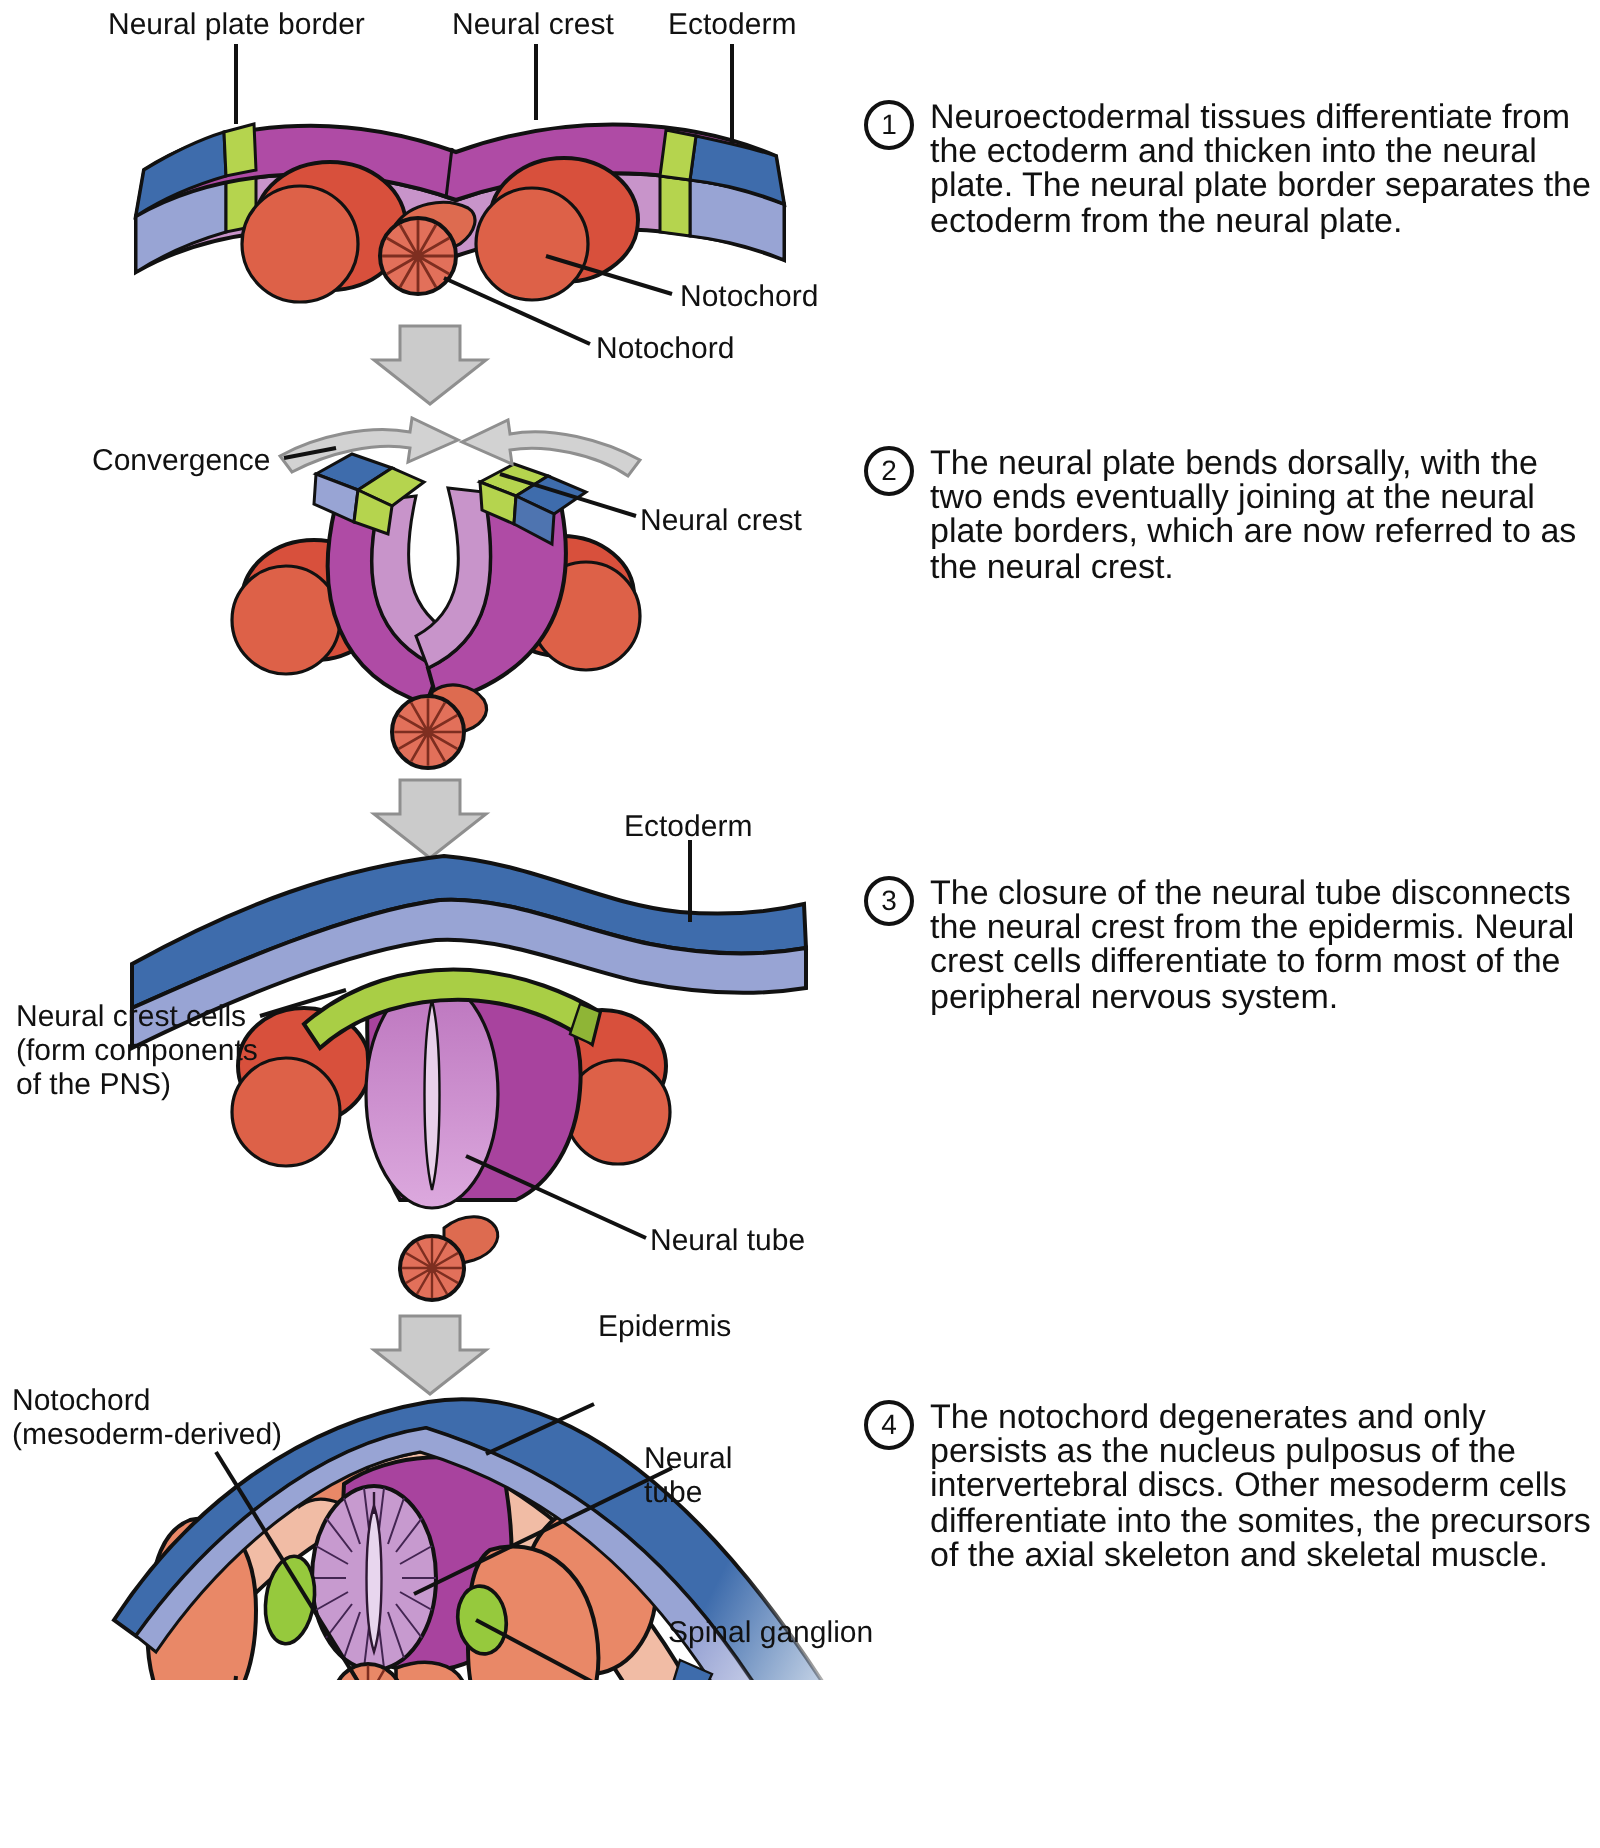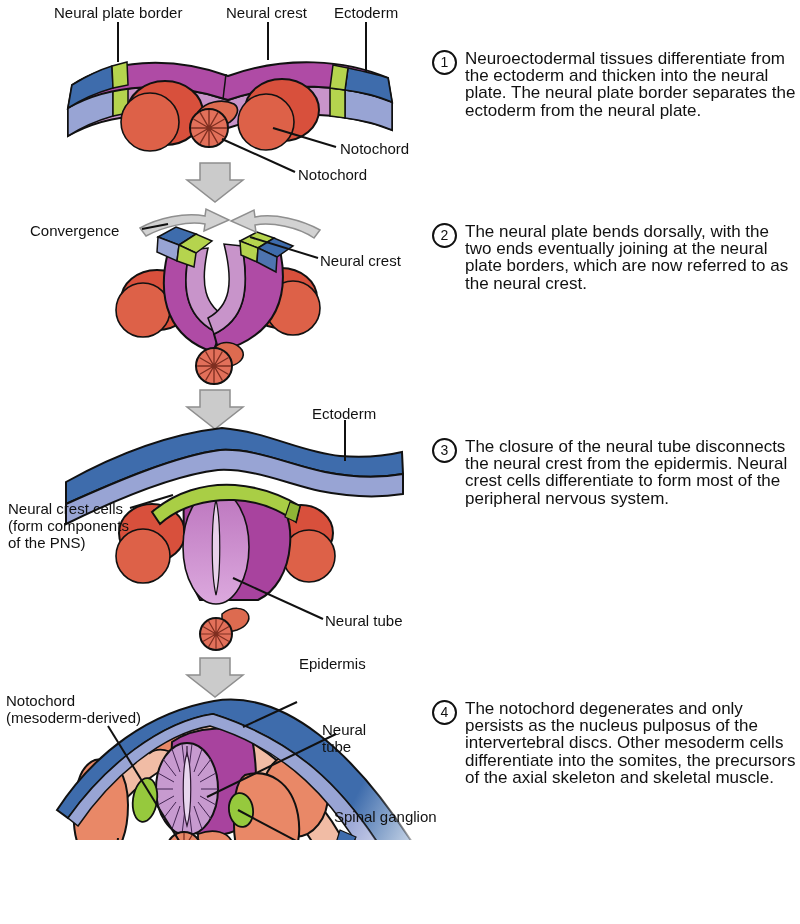--- a/index.html
+++ b/index.html
@@ -208,21 +208,21 @@
       </g>
     </g>
   </svg>
 
   <div class="lbl" style="left:54px;top:4px">Neural plate border</div>
   <div class="lbl" style="left:226px;top:4px">Neural crest</div>
   <div class="lbl" style="left:334px;top:4px">Ectoderm</div>
   <div class="lbl" style="left:340px;top:140px">Notochord</div>
   <div class="lbl" style="left:298px;top:166px">Notochord</div>
 
-  <div class="lbl" style="left:30px;top:222px">Convergence</div>
+  <div class="lbl" style="left:46px;top:222px">Convergence</div>
   <div class="lbl" style="left:320px;top:252px">Neural crest</div>
 
   <div class="lbl" style="left:312px;top:405px">Ectoderm</div>
   <div class="lbl" style="left:8px;top:500px">Neural crest cells
 (form components
 of the PNS)</div>
   <div class="lbl" style="left:325px;top:612px">Neural tube</div>
 
   <div class="lbl" style="left:6px;top:692px">Notochord
 (mesoderm-derived)</div>

